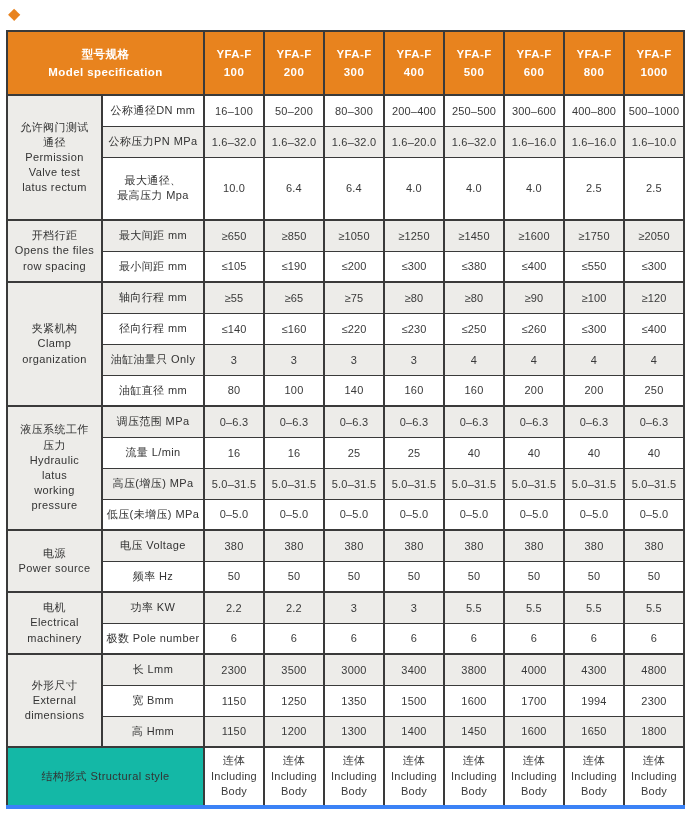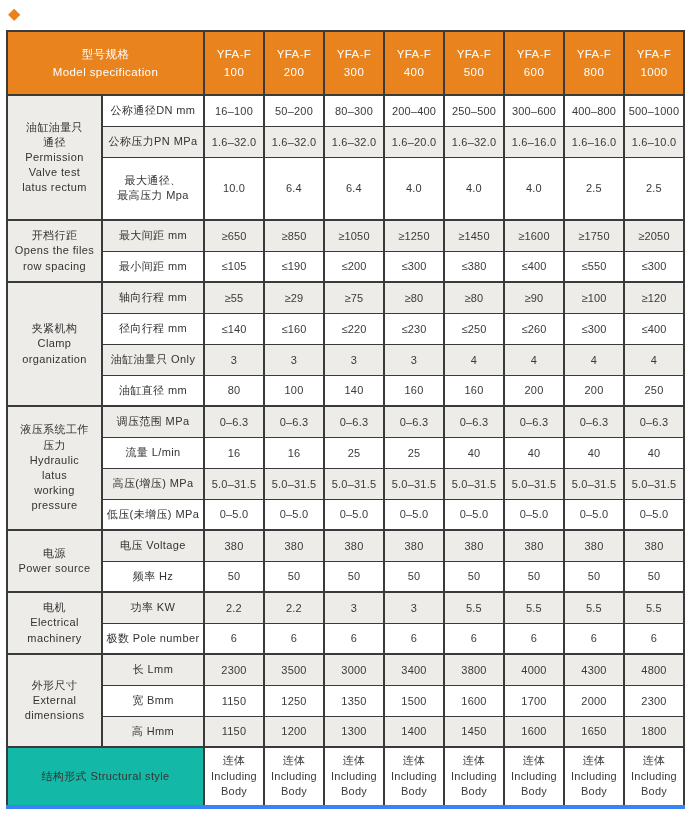--- a/index.html
+++ b/index.html
@@ -31,21 +31,21 @@
     padding:2px 1px;
     font-size:11px;
     overflow:hidden;
   }
   .spec thead th {
     background:#e8831e;
     color:#ffffff;
     height:58px;
     border-top:2px solid #3a3a3a;
     border-bottom:2px solid #3a3a3a;
-    font-weight:normal;
+    font-weight:bold;
     font-size:11.5px;
     letter-spacing:0.4px;
     margin-top:20px;
   }
   .spec thead th div { line-height:1.6; }
   tr.group-start td { border-top:2px solid #3a3a3a; }
   tr.footer-row td { border-bottom:4px solid #3b82f6; }
 
   .cat-cell {
     background:#edece9;
@@ -120,21 +120,21 @@
           </th>
           <th>
             <div>YFA-F</div>
             <div>1000</div>
           </th>
         </tr>
     </thead>
     <tbody id="table-body">
         <tr class="h-normal group-start">
           <td rowspan="3" class="cat-cell">
-            <div>油缸油量只</div>
+            <div>允许阀门测试</div>
             <div>通径</div>
             <div>Permission</div>
             <div>Valve test</div>
             <div>latus rectum</div>
           </td>
           <td class="param-cell">
             <div>公称通径DN mm</div>
           </td>
           <td class="val-cell">16–100</td>
           <td class="val-cell">50–200</td>
@@ -206,21 +206,21 @@
         <tr class="h-normal group-start">
           <td rowspan="4" class="cat-cell">
             <div>夹紧机构</div>
             <div>Clamp</div>
             <div>organization</div>
           </td>
           <td class="param-cell shaded">
             <div>轴向行程 mm</div>
           </td>
           <td class="val-cell shaded">≥55</td>
-          <td class="val-cell shaded">≥29</td>
+          <td class="val-cell shaded">≥65</td>
           <td class="val-cell shaded">≥75</td>
           <td class="val-cell shaded">≥80</td>
           <td class="val-cell shaded">≥80</td>
           <td class="val-cell shaded">≥90</td>
           <td class="val-cell shaded">≥100</td>
           <td class="val-cell shaded">≥120</td>
         </tr>
         <tr class="h-normal">
           <td class="param-cell">
             <div>径向行程 mm</div>
@@ -402,21 +402,21 @@
         <tr class="h-normal">
           <td class="param-cell">
             <div>宽 Bmm</div>
           </td>
           <td class="val-cell">1150</td>
           <td class="val-cell">1250</td>
           <td class="val-cell">1350</td>
           <td class="val-cell">1500</td>
           <td class="val-cell">1600</td>
           <td class="val-cell">1700</td>
-          <td class="val-cell">2000</td>
+          <td class="val-cell">1994</td>
           <td class="val-cell">2300</td>
         </tr>
         <tr class="h-normal">
           <td class="param-cell shaded">
             <div>高 Hmm</div>
           </td>
           <td class="val-cell shaded">1150</td>
           <td class="val-cell shaded">1200</td>
           <td class="val-cell shaded">1300</td>
           <td class="val-cell shaded">1400</td>

